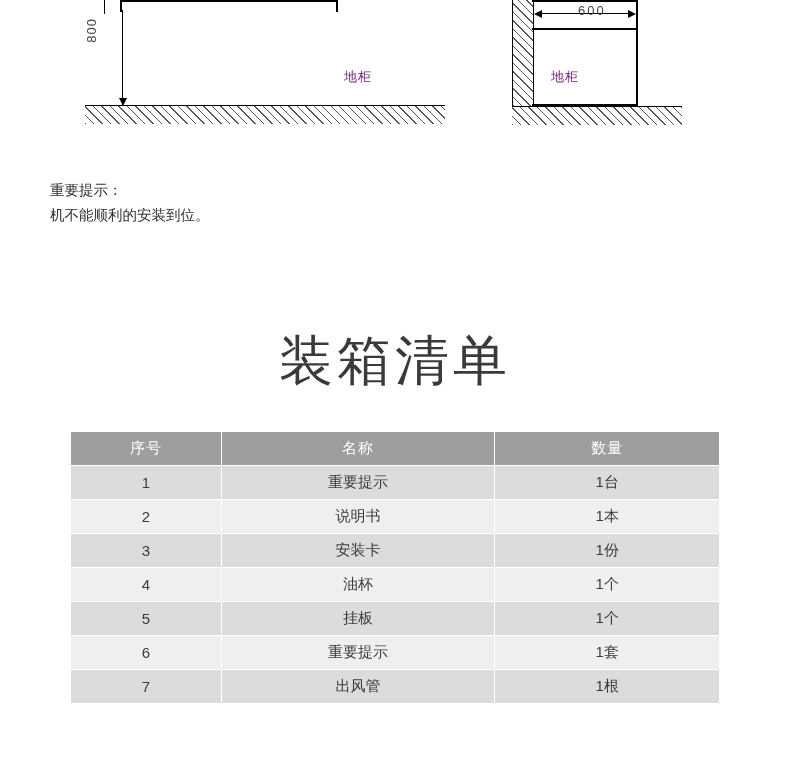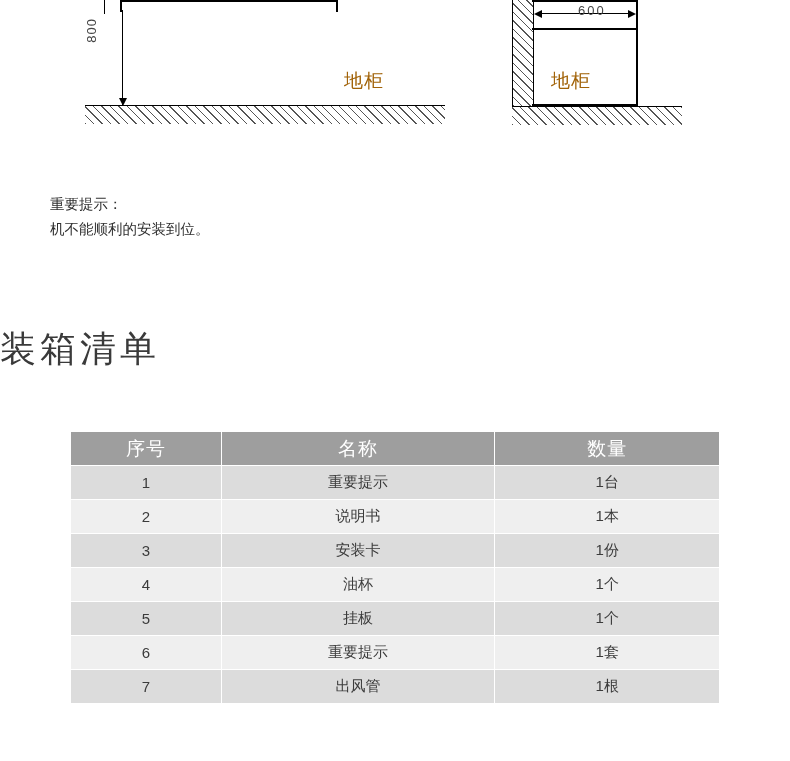--- a/index.html
+++ b/index.html
@@ -34,22 +34,22 @@
 
   .dim-label {
     position: absolute;
     font-size: 13px;
     color: #444;
     letter-spacing: 2px;
   }
 
   .cab-label {
     position: absolute;
-    font-size: 19px;
-    color: #a16207;
+    font-size: 13px;
+    color: #701a75;
     letter-spacing: 1px;
   }
 
   .line {
     position: absolute;
     background: #000;
   }
 
   .hatch-floor {
     position: absolute;
@@ -95,35 +95,36 @@
     height: 0;
     border-top: 4px solid transparent;
     border-bottom: 4px solid transparent;
     border-left: 8px solid #000;
   }
 
   
   .note-block {
     position: absolute;
     left: 50px;
-    top: 192px;
+    top: 178px;
     width: 700px;
     font-size: 14.5px;
     line-height: 25px;
     color: #2f2f2f;
   }
   .note-line { white-space: nowrap; }
 
   
   .section-title {
     position: absolute;
     left: 0;
     top: 325px;
     width: 790px;
-    font-size: 36px;
+    text-align: center;
+    font-size: 54px;
     letter-spacing: 4px;
     color: #3a3a3a;
     font-weight: normal;
     font-family: "Liberation Serif", serif;
   }
 
   
   .packing-table {
     position: absolute;
     left: 70px;
@@ -136,21 +137,21 @@
   .packing-table th,
   .packing-table td {
     text-align: center;
     height: 31px;
     border: 1px solid #ffffff;
     font-weight: normal;
   }
   .packing-table thead th {
     background: #9e9e9e;
     color: #ffffff;
-    font-size: 19px;
+    font-size: 15px;
     letter-spacing: 1px;
   }
   .packing-table tbody tr:nth-child(odd) td {
     background: #dcdcdc;
   }
   .packing-table tbody tr:nth-child(even) td {
     background: #efefef;
   }
   .col-no    { width: 150px; }
   .col-name  { width: 275px; }

